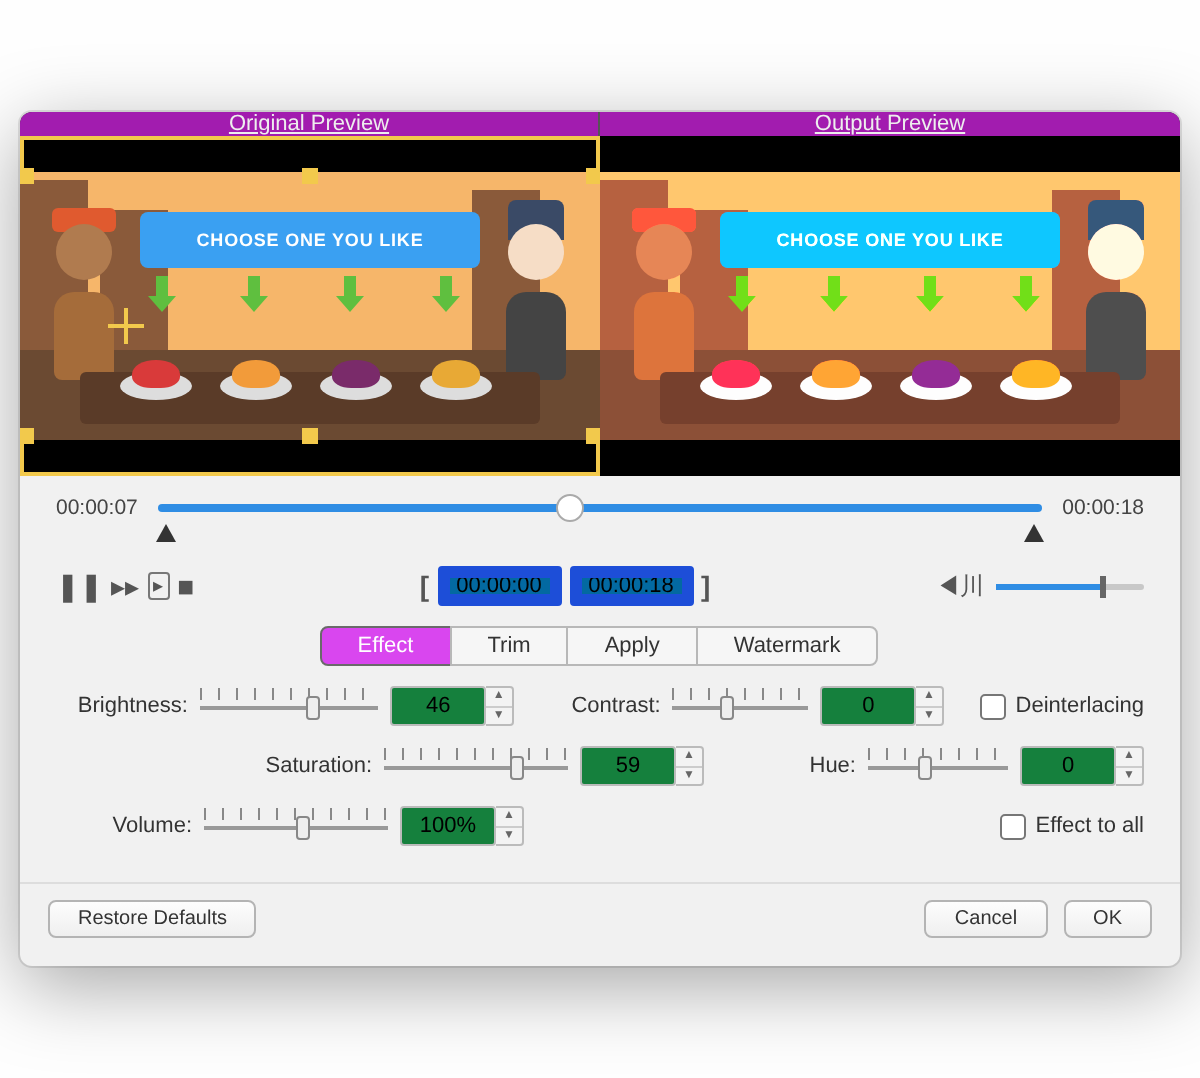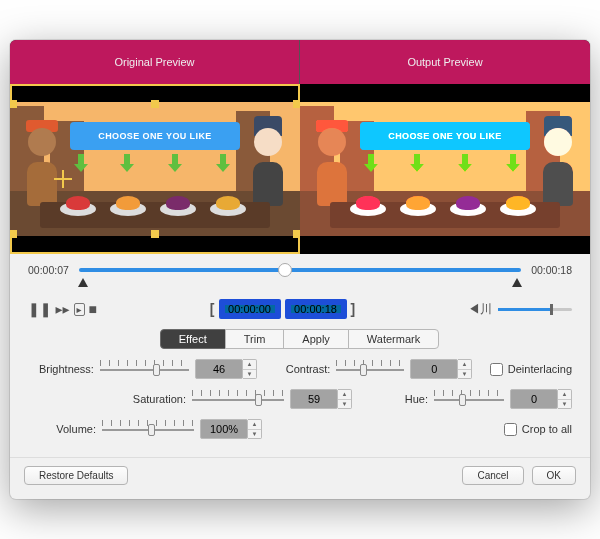--- a/index.html
+++ b/index.html
@@ -5,21 +5,21 @@
 * { box-sizing: border-box; margin: 0; padding: 0; font-family: "Helvetica Neue", Arial, sans-serif; }
 body { background: #fefefe; display: flex; align-items: center; justify-content: center; height: 539px; }
 .window { width: 580px; background: #f1f1f1; border-radius: 6px; box-shadow: 0 10px 40px rgba(0,0,0,0.35), 0 0 0 1px rgba(0,0,0,0.1); overflow: hidden; }
 .titlebar { height: 22px; background: linear-gradient(#f9f9f9,#e4e4e4); border-bottom: 1px solid #c8c8c8; position: relative; display: flex; align-items: center; justify-content: center; }
 .traffic { position: absolute; left: 8px; top: 5px; display: flex; gap: 7px; }
 .dot { width: 12px; height: 12px; border-radius: 50%; border: 0.5px solid rgba(0,0,0,0.15); }
 .dot.red { background: radial-gradient(circle at 35% 35%, #ff8a80, #fc5753); }
 .titletext { font-size: 12px; color: #333; }
 .preview-row { display: flex; background: #2a2a2a; }
 .preview-col { flex:1; }
-.preview-head { background: #be185d; color: #eee; font-size: 11px; text-align: center; padding: 16px 0; border-right: 1px solid #555; }
+.preview-head { background: #a21caf; color: #eee; font-size: 11px; text-align: center; padding: 0 0; border-right: 1px solid #555; text-decoration: underline; }
 .preview-col:last-child .preview-head { border-right: none; }
 .thumb-wrap { position: relative; height: 170px; background: #000; }
 .thumb-wrap.selected { outline: 2px solid #f2c94c; outline-offset: -2px; }
 .thumb { position: absolute; top: 18px; left: 0; right: 0; bottom: 18px; }
 .thumb.filt { filter: hue-rotate(-10deg) saturate(1.3) brightness(1.15); }
 .sky { position:absolute; inset:0; background:#f6b66a; }
 .tree { position:absolute; bottom:0; width:34px; background:#8a5a3a; }
 .tree.t1 { left:0; height:130px; }
 .tree.t2 { left:40px; height:115px; }
 .tree.t3 { right:30px; height:125px; }
@@ -70,29 +70,29 @@
 .tc-field { width:62px; height:20px; border:6px solid #1d4ed8; background:#0369a1; font-size:11px; text-align:center; border-radius:2px; }
 .vol-group { display:flex; align-items:center; gap:6px; }
 .vol-icon { font-size:12px; color:#555; }
 .vol-track { width:74px; height:3px; background:#c8c8c8; position:relative; border-radius:2px; }
 .vol-fill { position:absolute; left:0; top:0; bottom:0; width:70%; background:#2f8de4; }
 .vol-th { position:absolute; top:-4px; left:70%; width:3px; height:11px; background:#666; }
 .tabs { display:flex; justify-content:center; padding: 2px 0 10px; }
 .tab { font-size:11px; padding:3px 18px; background:#f6f6f6; border:1px solid #b8b8b8; color:#333; cursor:pointer; margin-left:-1px; }
 .tab:first-child { border-radius:4px 0 0 4px; }
 .tab:last-child { border-radius:0 4px 4px 0; }
-.tab.active { background:#404040; color:#fff; border-color:#6a6a6a; }
+.tab.active { background:#d946ef; color:#fff; border-color:#6a6a6a; }
 .params { padding: 0 18px 8px; }
 .prow { display:flex; align-items:center; margin-bottom:10px;justify-content:flex-end; }
 .plabel { width:74px; text-align:right; font-size:11px; color:#333; padding-right:6px; }
 .pslider { width:92px; height:18px; position:relative; margin-right:6px; }
 .pslider .ticks { position:absolute; top:0; left:0; right:0; height:6px; background: repeating-linear-gradient(90deg,#888 0,#888 1px,transparent 1px,transparent 9px); }
 .pslider .bar { position:absolute; top:9px; left:0; right:0; height:2px; background:#999; }
 .pslider .kn { position:absolute; top:4px; width:7px; height:12px; background:#eee; border:1px solid #888; border-radius:2px; }
-.pval { width:48px; height:20px; border:1px solid #bbb; background:#a3a3a3; font-size:11px; text-align:center; border-radius:2px; padding:0 2px; }
+.pval { width:48px; height:20px; border:1px solid #bbb; background:#15803d; font-size:11px; text-align:center; border-radius:2px; padding:0 2px; }
 .stepper { width:14px; height:20px; border:1px solid #bbb; border-left:none; display:flex; flex-direction:column; background:#f3f3f3; border-radius:0 2px 2px 0; }
 .stepper div { flex:1; font-size:6px; display:flex; align-items:center; justify-content:center; color:#666; cursor:pointer; }
 .stepper div:first-child { border-bottom:1px solid #ccc; }
 .pcheck { display:flex; align-items:center; gap:5px; font-size:11px; color:#333; margin-left:18px; }
 .pcheck input { width:13px; height:13px; }
 .prow .gap { width:24px; }
 .footer { display:flex; padding: 8px 14px 14px; border-top:1px solid #ddd; }
 .btn { font-size:10px; padding:3px 14px; background:linear-gradient(#fdfdfd,#efefef); border:1px solid #b4b4b4; border-radius:4px; cursor:pointer; color:#333; }
 .spacer { flex:1; }
 .footer .btn + .btn { margin-left:8px; }
@@ -290,21 +290,21 @@
           <div class="kn" style="left:50%"></div>
         </div>
       <input class="pval" value="100%" style="">
       <div class="stepper">
           <div>▲</div>
           <div>▼</div>
         </div>
       <div style="flex:1"></div>
       <label class="pcheck">
         <input type="checkbox" style="">
-        <span>Crop to all</span>
+        <span>Effect to all</span>
       </label>
     </div>
   </div>
 
   <div class="footer">
     <button class="btn">Restore Defaults</button>
     <div class="spacer"></div>
     <button class="btn">Cancel</button>
     <button class="btn">OK</button>
   </div>

